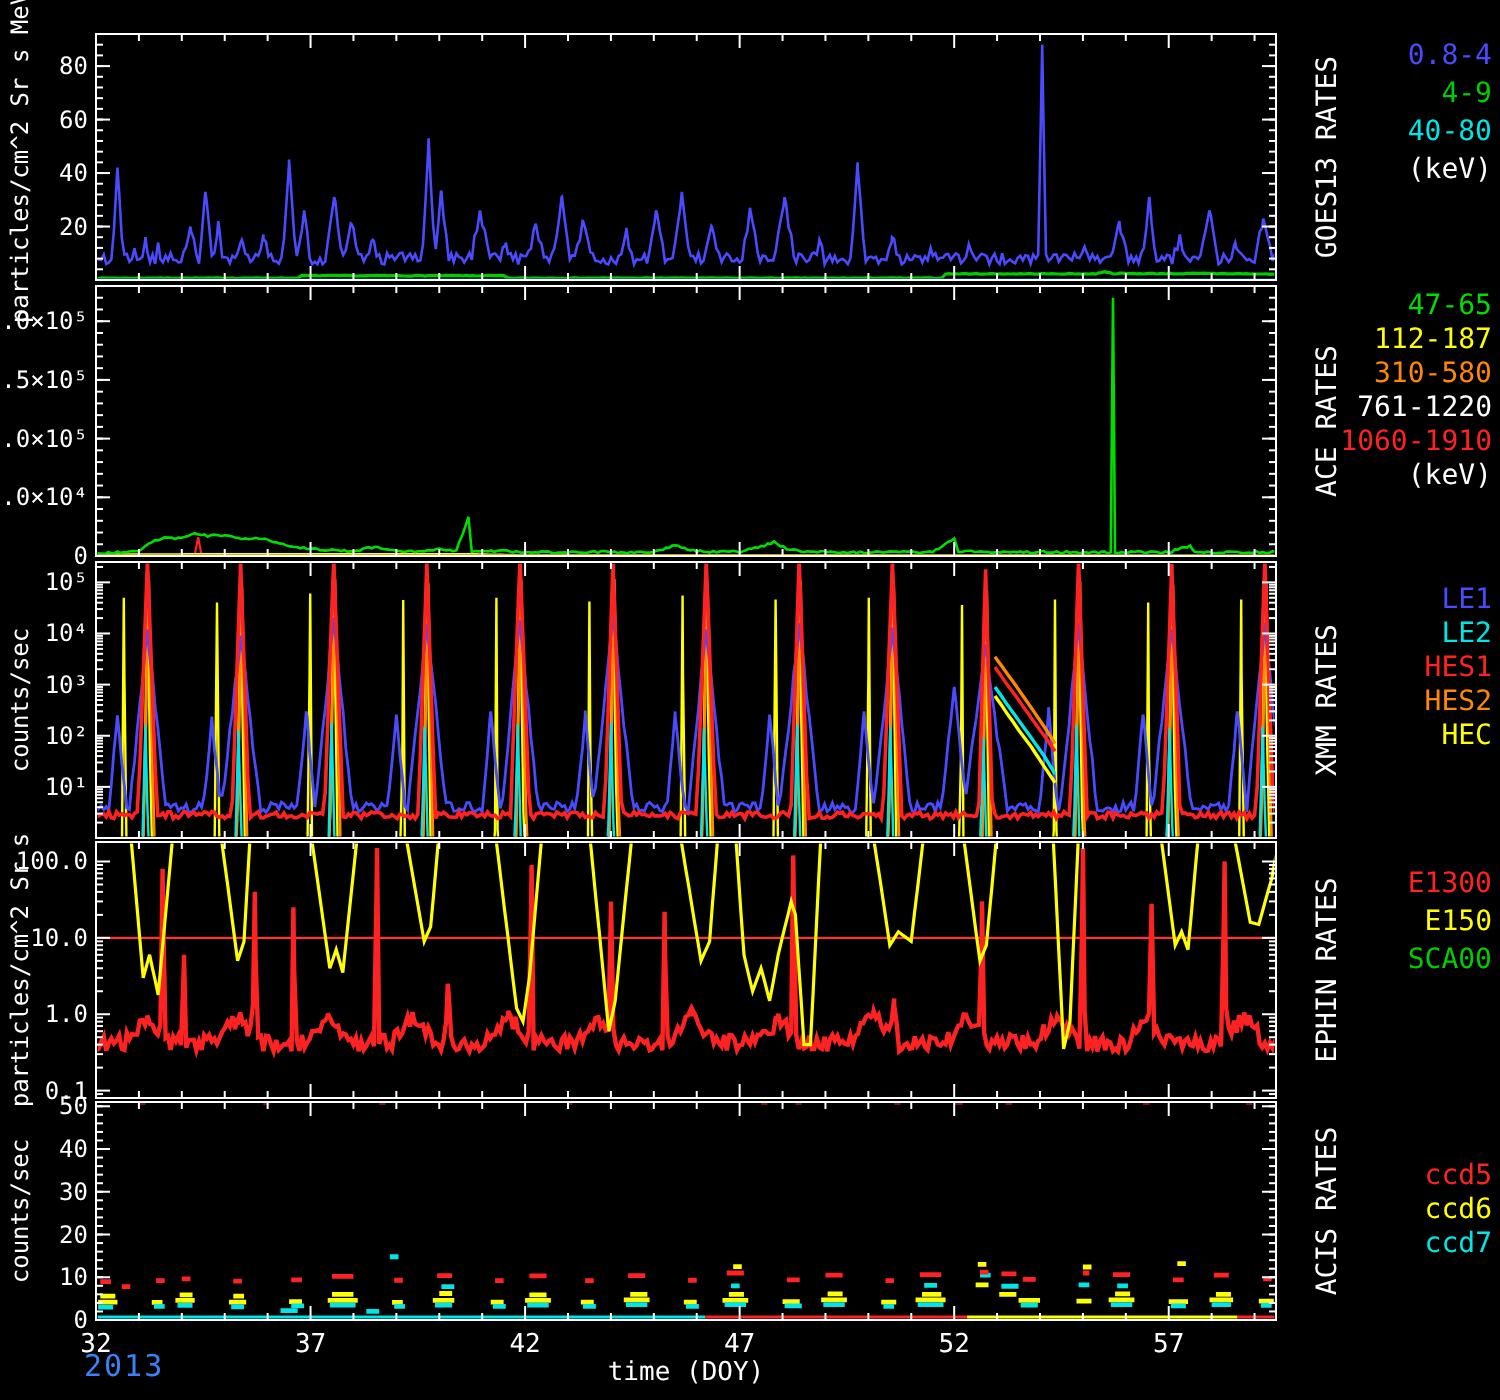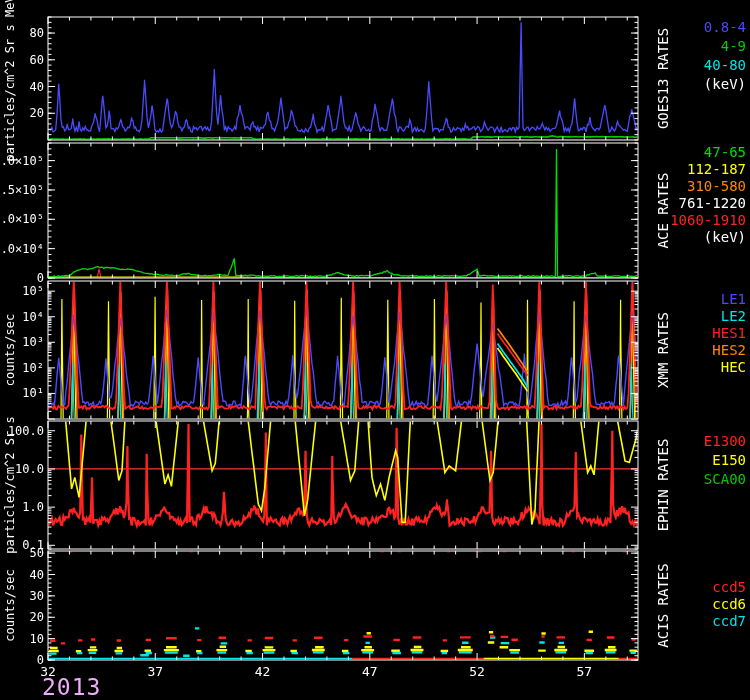--- a/index.html
+++ b/index.html
@@ -1,19 +1,19 @@
 <!DOCTYPE html>
 <html><head>
 <meta charset="utf-8">
 <style>
   html,body{margin:0;padding:0;background:#000;}
   .stage{position:relative;width:750px;height:700px;background:#000;overflow:hidden;
          font-family:"DejaVu Sans Mono",monospace;}
   svg text{font-family:"DejaVu Sans Mono",monospace;}
-  .year-label{position:absolute;left:42px;top:674px;color:#f0abfc;font-size:23px;letter-spacing:1px;}
+  .year-label{position:absolute;left:42px;top:674px;color:#3b82f6;font-size:15px;letter-spacing:1px;}
   .x-title{position:absolute;left:48px;top:679px;width:590px;text-align:center;color:#fff;font-size:13px;}
 </style>
 </head>
 <body>
 
 <div class="stage">
   <svg id="plot" width="750" height="700" viewBox="0 0 750 700">
       <g>
         <clipPath id="clip0">
           <rect x="48.8" y="17.8" width="588.4" height="121.4"></rect>
@@ -857,14 +857,15 @@
         <text x="746" y="609" fill="#ffff00" font-size="14" text-anchor="end">ccd6</text>
         <text x="746" y="626" fill="#00e5e5" font-size="14" text-anchor="end">ccd7</text>
       </g>
       <text x="48" y="676" fill="#fff" font-size="13" text-anchor="middle">32</text>
       <text x="155.27272727272728" y="676" fill="#fff" font-size="13" text-anchor="middle">37</text>
       <text x="262.54545454545456" y="676" fill="#fff" font-size="13" text-anchor="middle">42</text>
       <text x="369.8181818181818" y="676" fill="#fff" font-size="13" text-anchor="middle">47</text>
       <text x="477.0909090909091" y="676" fill="#fff" font-size="13" text-anchor="middle">52</text>
       <text x="584.3636363636364" y="676" fill="#fff" font-size="13" text-anchor="middle">57</text>
     </svg>
+  <div class="x-title">time (DOY)</div>
   <div class="year-label">2013</div>
 </div>
 
 </body></html>

